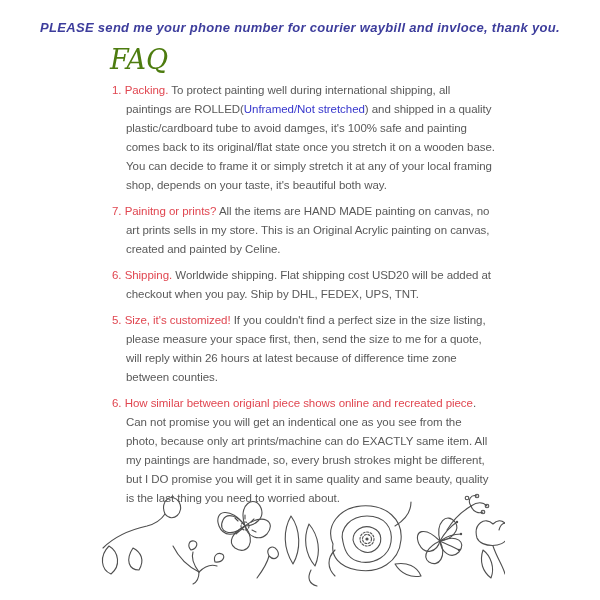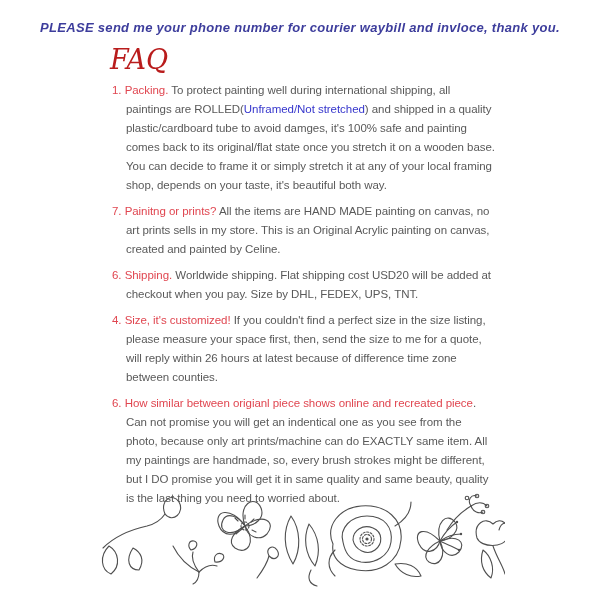--- a/index.html
+++ b/index.html
@@ -17,21 +17,21 @@
     font-weight:700;
     font-style:italic;
     letter-spacing:0.3px;
     color:#3d3d9c;
   }
   .faq-title{
     position:absolute;top:44px;left:110px;
     font-family:"DejaVu Serif","Liberation Serif",serif;
     font-style:italic;
     font-size:27px;
-    color:#b91c1c;
+    color:#4d7c0f;
   }
   .content{
     position:absolute;top:81px;left:112px;width:384px;
     font-size:11.5px;
     line-height:19px;
     color:#595959;
     letter-spacing:-0.05px;
   }
   .item{
     margin:0 0 7px 0;
@@ -64,23 +64,23 @@
 
   <div class="faq-title">FAQ</div>
 
   <div class="content">
 
     <p class="item"><span class="lead">1. Packing.</span><span> To protect painting well during international shipping, all paintings are ROLLED(</span><span class="link">Unframed/Not stretched</span><span>) and shipped in a quality plastic/cardboard tube to avoid damges, it's 100% safe and painting comes back to its original/flat state once you stretch it on a wooden base. You can decide to frame it or simply stretch it at any of your local framing shop, depends on your taste, it's beautiful both way.</span></p>
 
     <p class="item"><span class="lead">7. Painitng or prints?</span><span> All the items are HAND MADE painting on canvas, no art prints sells in my store. This is an Original Acrylic painting on canvas, created and painted by Celine.</span></p>
 
 
-    <p class="item"><span class="lead">6. Shipping.</span><span> Worldwide shipping. Flat shipping cost USD20 will be added at checkout when you pay. Size by DHL, FEDEX, UPS, TNT.</span></p>
+    <p class="item"><span class="lead">6. Shipping.</span><span> Worldwide shipping. Flat shipping cost USD20 will be added at checkout when you pay. Ship by DHL, FEDEX, UPS, TNT.</span></p>
 
-    <p class="item"><span class="lead">4. Size, it's customized!</span><span> If you couldn't find a perfect size in the size listing, please measure your space first, then, send the size to me for a quote, will reply within 26 hours at latest because of difference time zone between counties.</span></p>
+    <p class="item"><span class="lead">5. Size, it's customized!</span><span> If you couldn't find a perfect size in the size listing, please measure your space first, then, send the size to me for a quote, will reply within 26 hours at latest because of difference time zone between counties.</span></p>
 
     <p class="item"><span class="lead">6. How similar between origianl piece shows online and recreated piece</span><span>. Can not promise you will get an indentical one as you see from the photo, because only art prints/machine can do EXACTLY same item. All my paintings are handmade, so, every brush strokes might be different, but I DO promise you will get it in same quality and same beauty, quality is the last thing you need to worried about.</span></p>
 
   </div>
 
   <svg class="floral" viewBox="0 0 410 104" aria-hidden="true">
 
     <path d="M8,62 C20,50 34,44 52,40 C60,38 66,34 70,28"></path>
     <path d="M70,28 C64,14 78,6 84,16 C90,26 78,38 70,28 Z"></path>
     <path d="M14,60 C4,70 6,84 16,88 C26,80 24,66 14,60 Z"></path>

